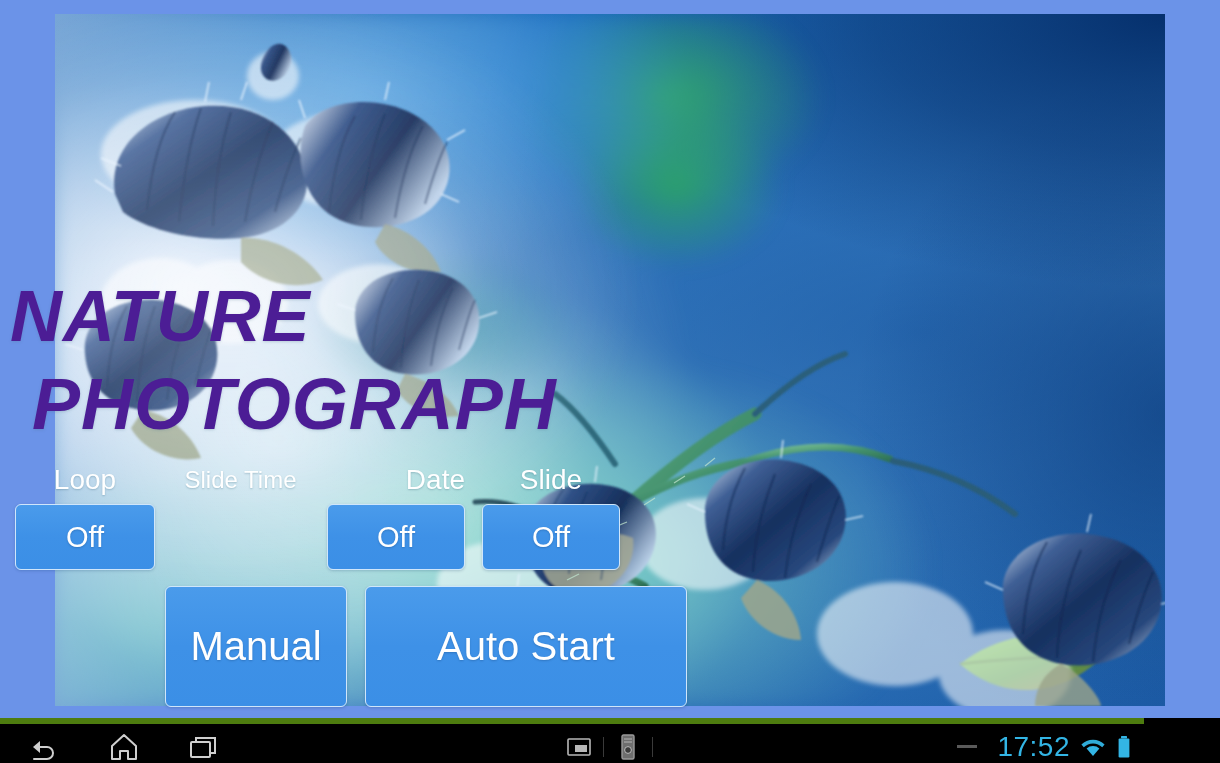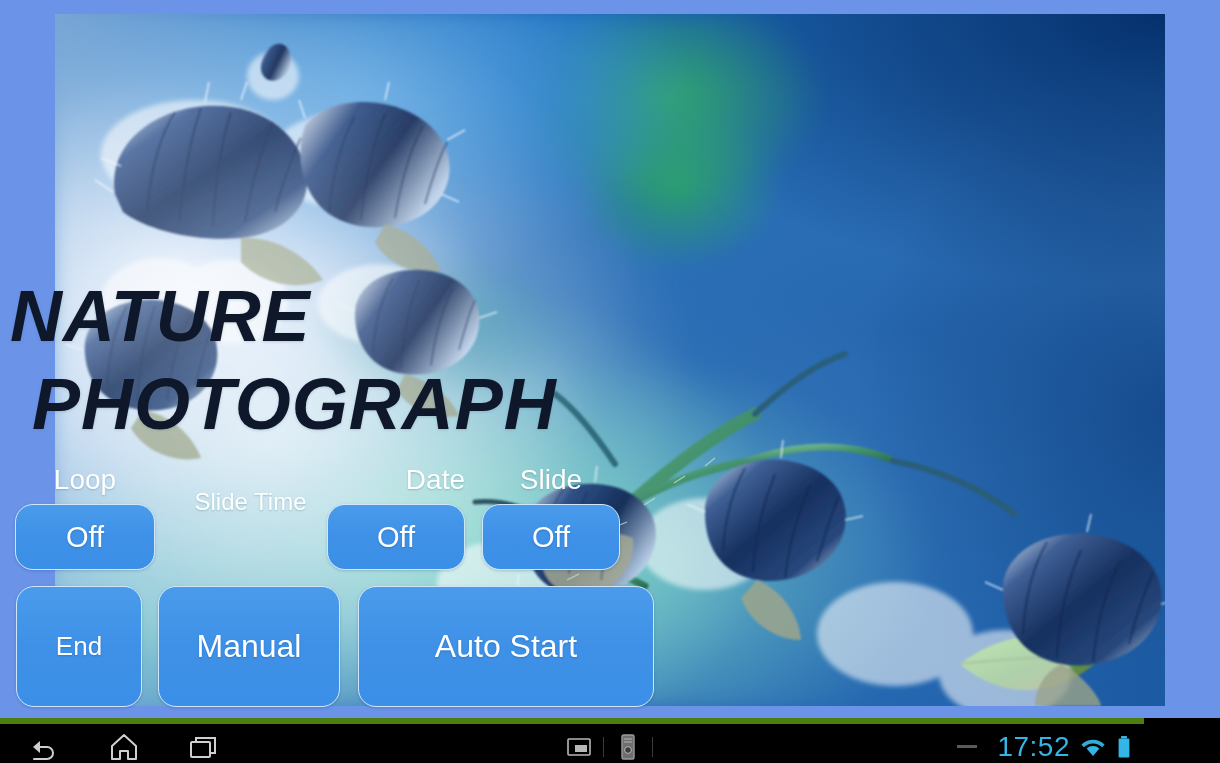--- a/index.html
+++ b/index.html
@@ -110,21 +110,21 @@
     left: 10px;
     top: 272px;
     width: 700px;
     pointer-events: none;
   }
   .title-line {
     font-style: italic;
     font-weight: bold;
     font-size: 72px;
     line-height: 88px;
-    color: #0f172a;
+    color: #4c1d95;
     letter-spacing: 1px;
     text-shadow: 0 1px 3px rgba(80,120,140,0.28);
     white-space: nowrap;
   }
   .title-line.indent { padding-left: 22px; font-style: italic; }
 
   
   #labels-row {
     position: absolute;
     left: 0;
@@ -142,44 +142,44 @@
     text-shadow: 0 1px 2px rgba(40,90,110,0.30);
   }
   .ctrl-label.small { font-size: 24px; }
 
   
   .sbtn {
     position: absolute;
     box-sizing: border-box;
     background: linear-gradient(180deg, #4a9beb 0%, #3e91e7 50%, #3b8fe6 100%);
     border: 1px solid #cfe6fb;
-    border-radius: 18px;
+    border-radius: 6px;
     color: #ffffff;
     display: flex;
     align-items: center;
     justify-content: center;
     font-size: 29px;
     text-shadow: 0 1px 2px rgba(20,60,110,0.30);
     box-shadow: 0 1px 3px rgba(10,50,100,0.22);
     cursor: pointer;
     user-select: none;
   }
-  .sbtn.big { font-size: 32px; }
+  .sbtn.big { font-size: 40px; margin-left: 7px; }
   .sbtn.small-txt { font-size: 26px; }
 
   
   #btn-loop    { left: 15px;  top: 504px; width: 140px; height: 66px; }
   #btn-slide   { left: 171px; top: 504px; width: 139px; height: 66px; }
   #btn-date    { left: 327px; top: 504px; width: 138px; height: 66px; }
   #btn-random  { left: 482px; top: 504px; width: 138px; height: 66px; }
 
   
   #btn-end        { left: 16px;  top: 586px; width: 126px; height: 121px; }
   #btn-manual     { left: 158px; top: 586px; width: 182px; height: 121px; }
-  #btn-autostart  { left: 358px; top: 586px; width: 296px; height: 121px; }
+  #btn-autostart  { left: 358px; top: 586px; width: 322px; height: 121px; }
 
   
   #system-bar {
     position: absolute;
     left: 0;
     top: 718px;
     width: 1144px;
     height: 45px;
     background: #000000;
     border-top: 6px solid #4d7c0f;
@@ -468,30 +468,29 @@
       <div class="photo-layer" style="background:radial-gradient(60% 70% at 16% 40%, rgba(255,255,255,0.30) 0%, rgba(255,255,255,0) 62%);"></div>
     </div>
 
     <div id="title-block">
       <div class="title-line">NATURE</div>
       <div class="title-line indent">PHOTOGRAPH</div>
     </div>
 
     <div id="labels-row">
       <div class="ctrl-label" style="left:15px;  width:140px;">Loop</div>
-      <div class="ctrl-label small" style="left:181px; width:139px;margin-top:22px;">Slide Time</div>
+      <div class="ctrl-label small" style="left:171px; width:139px;">Slide Time</div>
       <div class="ctrl-label" style="left:327px; width:138px;text-align:right;">Date</div>
       <div class="ctrl-label" style="left:482px; width:138px;">Slide</div>
     </div>
 
     <div class="sbtn" id="btn-loop">Off</div>
     <div class="sbtn" id="btn-date">Off</div>
     <div class="sbtn" id="btn-random">Off</div>
 
-    <div class="sbtn small-txt" id="btn-end">End</div>
     <div class="sbtn big" id="btn-manual">Manual</div>
     <div class="sbtn big" id="btn-autostart">Auto Start</div>
 
   </div>
 
   <div id="system-bar">
 
     <div id="nav-cluster">
       <div class="nav-btn">
         <svg width="34" height="26" viewBox="0 0 34 26" fill="none" stroke="#cfcfcf" stroke-width="2">

